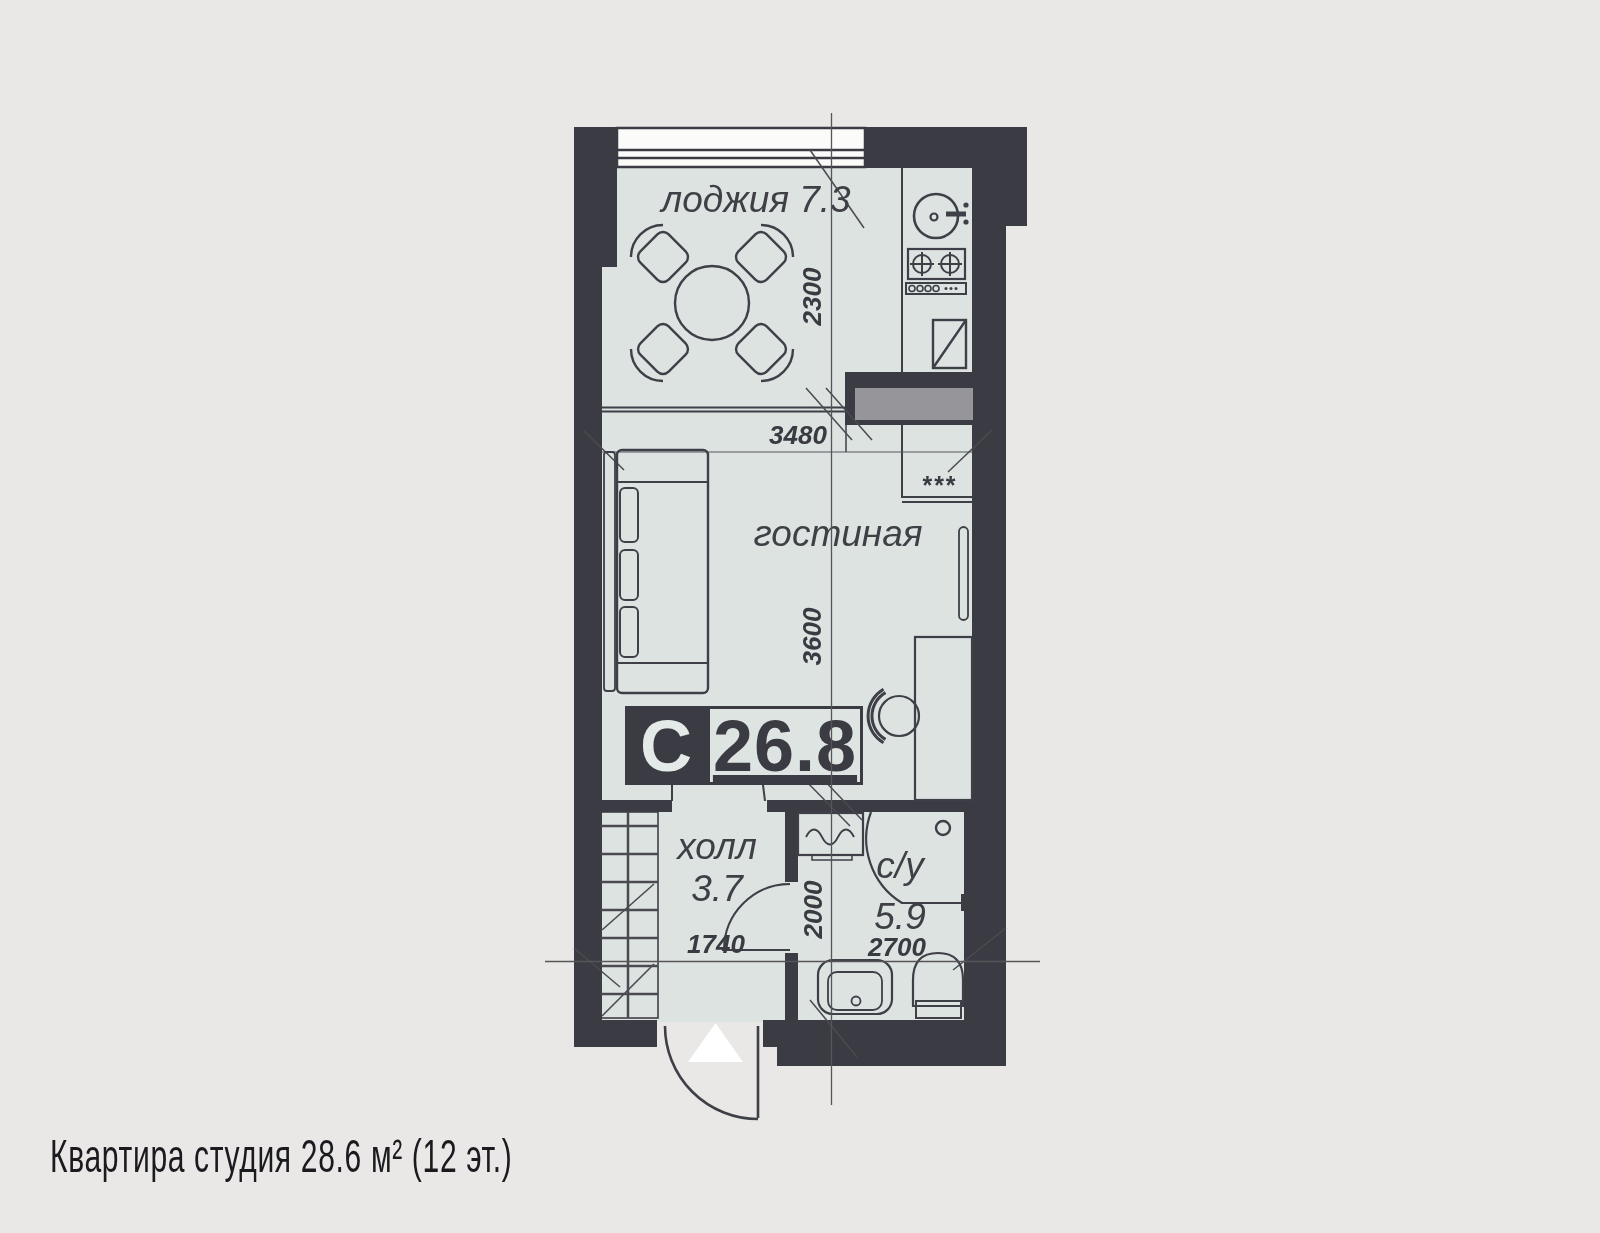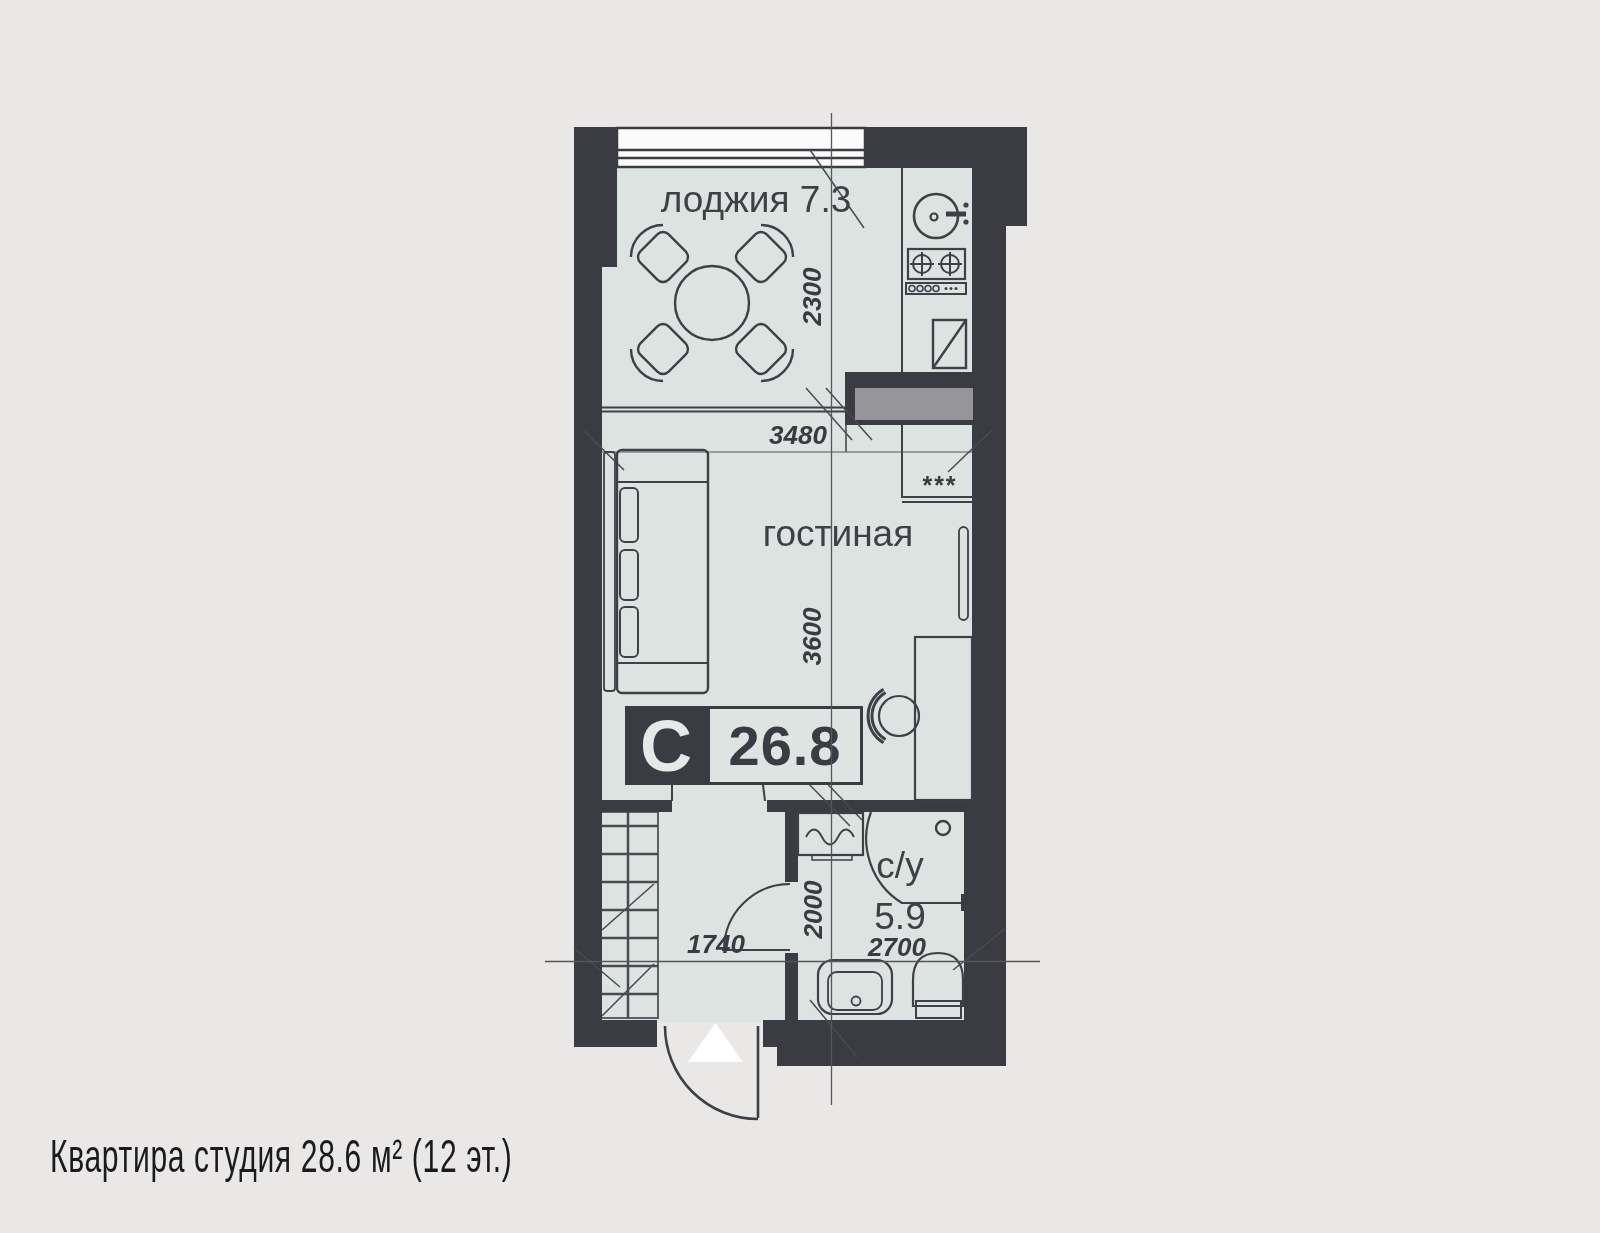--- a/index.html
+++ b/index.html
@@ -1,30 +1,30 @@
 <!DOCTYPE html>
 <html><head>
 <meta charset="utf-8">
 <style>
   html,body{margin:0;padding:0;}
   body{background:#e9e8e6;font-family:"Liberation Sans",sans-serif;}
   .stage{position:relative;width:1600px;height:1233px;background:#e9e8e6;overflow:hidden;}
   .plan-svg{position:absolute;left:0;top:0;}
   .axis-svg{position:absolute;left:0;top:0;pointer-events:none;}
   .lbl{position:absolute;color:#3f3f46;text-align:center;white-space:nowrap;}
-  .room-name{font-size:37px;line-height:43px;}
+  .room-name{font-size:37px;line-height:43px;font-style:italic;}
   .dim{font-size:26px;font-weight:700;font-style:italic;color:#3a3a42;}
   .dim.vert{transform:rotate(-90deg);transform-origin:center center;}
   .badge-letter-box{position:absolute;left:625px;top:706px;width:82px;height:79px;
     background:#3b3b43;color:#e4eae8;font-size:72px;font-weight:800;
     display:flex;align-items:center;justify-content:center;}
   .badge-area-box{position:absolute;left:707px;top:706px;width:156px;height:79px;
     background:#dde4e2;border:3px solid #3b3b43;box-sizing:border-box;
-    color:#3b3b43;font-size:56px;font-weight:800;letter-spacing:1px;
-    display:flex;align-items:center;justify-content:center;}
+    color:#3b3b43;font-size:72px;font-weight:800;letter-spacing:1px;
+    display:flex;align-items:center;justify-content:center;text-decoration:underline;}
   .freezer-mark{font-size:25px;font-weight:800;letter-spacing:2px;color:#3a3a42;}
   .caption{position:absolute;left:50px;top:1128px;font-size:47px;color:#1b1b1f;
     transform:scaleX(0.64);transform-origin:left center;letter-spacing:1px;white-space:nowrap;}
 </style>
 </head>
 <body>
 
 <div class="stage">
 
   <svg class="plan-svg" width="1600" height="1233" viewBox="0 0 1600 1233">
@@ -193,20 +193,24 @@
 
   <div class="lbl room-name" style="left:596px;top:178px;width:320px;">
     <span>лоджия</span>
     <span>7.3</span>
   </div>
 
   <div class="lbl room-name" style="left:708px;top:512px;width:260px;">
     <div>гостиная</div>
   </div>
 
+  <div class="lbl room-name" style="left:642px;top:826px;width:150px;line-height:42px;">
+    <div>холл</div>
+    <div>3.7</div>
+  </div>
 
   <div class="lbl room-name" style="left:840px;top:840px;width:120px;line-height:51px;">
     <div>с/у</div>
     <div>5.9</div>
   </div>
 
   <div class="lbl dim" style="left:738px;top:420px;width:120px;">3480</div>
   <div class="lbl dim vert" style="left:752px;top:281px;width:120px;">2300</div>
   <div class="lbl dim vert" style="left:752px;top:621px;width:120px;">3600</div>
   <div class="lbl dim vert" style="left:753px;top:894px;width:120px;">2000</div>

